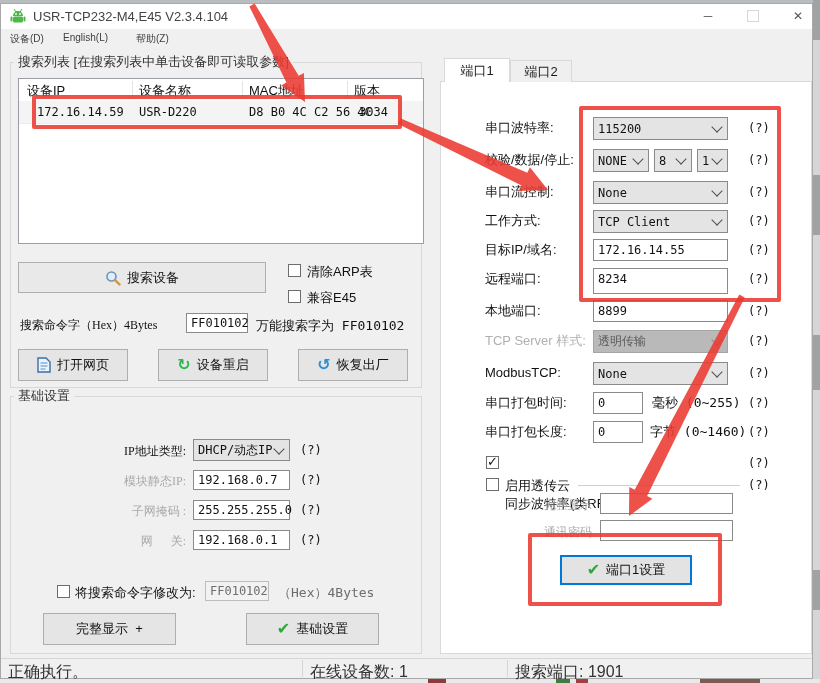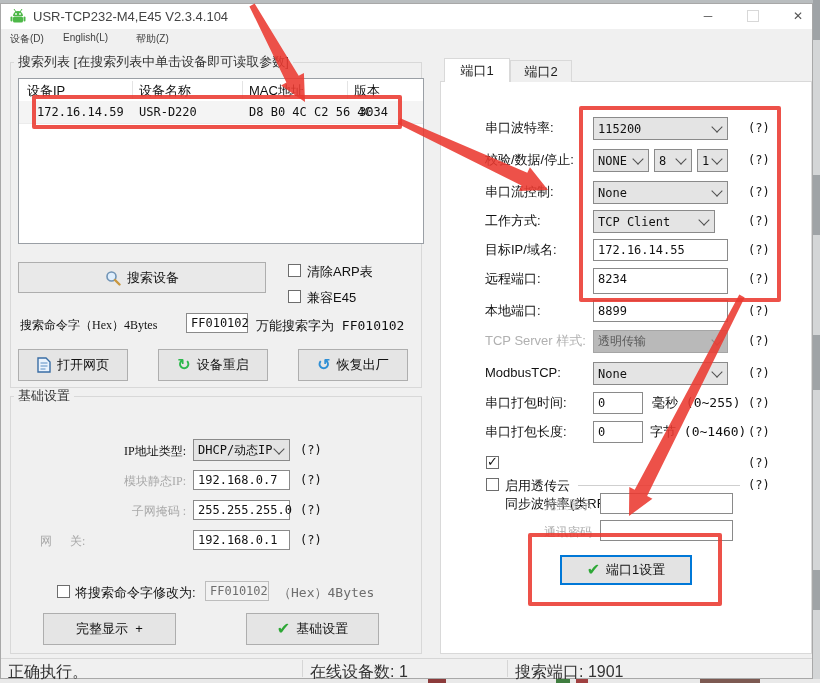--- a/index.html
+++ b/index.html
@@ -182,21 +182,21 @@
   <span class="help" style="left:300px;top:443px;">(?)</span>
 
   <span class="flabel gray" style="left:40px;top:473px;width:146px;text-align:right;">模块静态IP:</span>
   <div class="input" style="left:193px;top:470px;width:97px;height:20px;">192.168.0.7</div>
   <span class="help" style="left:300px;top:473px;">(?)</span>
 
   <span class="flabel gray" style="left:40px;top:503px;width:146px;text-align:right;">子网掩码 :</span>
   <div class="input" style="left:193px;top:500px;width:97px;height:20px;">255.255.255.0</div>
   <span class="help" style="left:300px;top:503px;">(?)</span>
 
-  <span class="flabel gray" style="left:40px;top:533px;width:146px;">网      关:</span>
+  <span class="flabel gray" style="left:40px;top:533px;width:146px;text-align:right;">网      关:</span>
   <div class="input" style="left:193px;top:530px;width:97px;height:20px;">192.168.0.1</div>
   <span class="help" style="left:300px;top:533px;">(?)</span>
 
   <span class="checkbox" style="left:57px;top:585px;"></span>
   <span class="cb-label" style="left:75px;top:584px;">将搜索命令字修改为:</span>
   <div class="input disabled" style="left:205px;top:581px;width:64px;height:20px;">FF010102</div>
   <span class="hint" style="left:278px;top:584px;color:#6e6e6e;font-size:13px;">（Hex）4Bytes</span>
 
   <div class="abs btn" style="left:43px;top:613px;width:133px;height:32px;">
     <span style="white-space:pre;">完整显示  +</span>
@@ -233,21 +233,21 @@
   <span class="phelp" style="top:149px;">(?)</span>
 
   <span class="plabel" style="top:181px;">串口流控制:</span>
   <div class="select" style="left:593px;top:181px;width:135px;height:23px;">
     <span class="val">None</span>
       <span class="chev"></span>
   </div>
   <span class="phelp" style="top:181px;">(?)</span>
 
   <span class="plabel" style="top:210px;">工作方式:</span>
-  <div class="select" style="left:593px;top:210px;width:122px;height:23px;">
+  <div class="select" style="left:593px;top:210px;width:135px;height:23px;">
     <span class="val">TCP Client</span>
       <span class="chev"></span>
   </div>
   <span class="phelp" style="top:210px;">(?)</span>
 
   <span class="plabel" style="top:239px;">目标IP/域名:</span>
   <div class="input" style="left:593px;top:239px;width:135px;height:22px;line-height:16px;">172.16.14.55</div>
   <span class="phelp" style="top:239px;">(?)</span>
 
   <span class="plabel" style="top:268px;">远程端口:</span>

